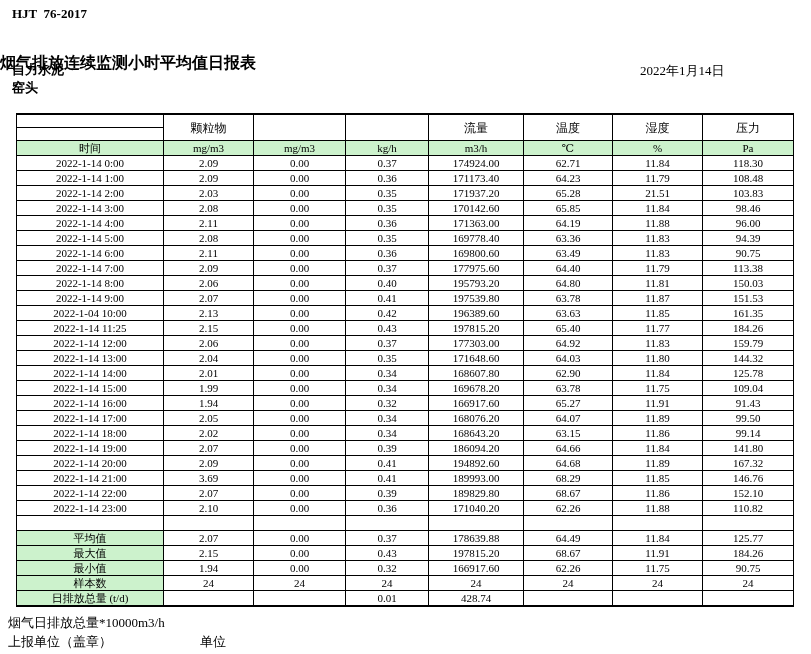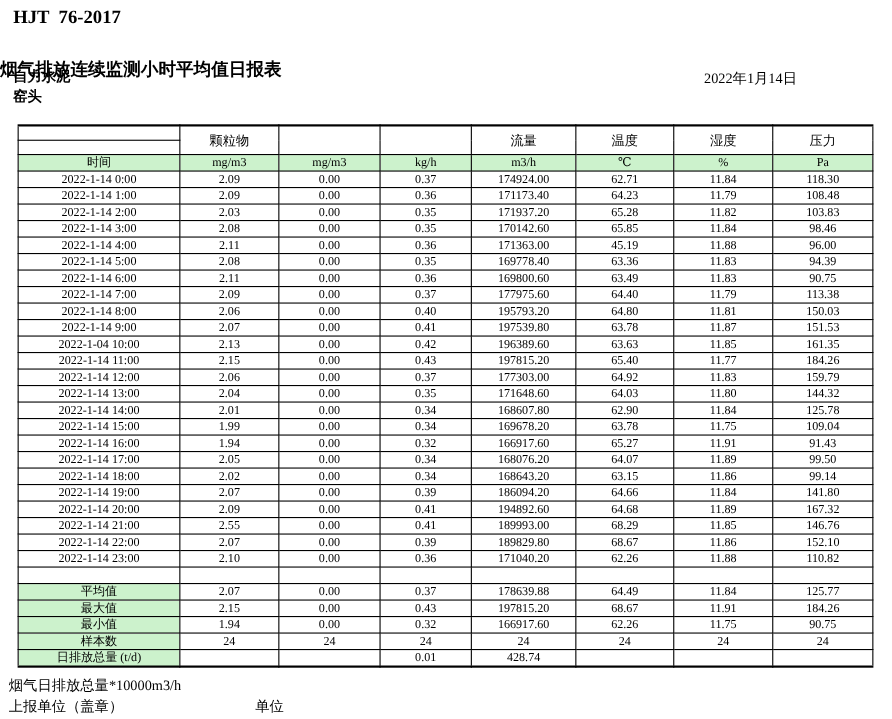--- a/index.html
+++ b/index.html
@@ -1,38 +1,38 @@
 <!DOCTYPE html>
 <html><head>
 <meta charset="utf-8">
 <style>
   html,body{margin:0;padding:0;}
   body{
     width:811px;height:654px;background:#ffffff;position:relative;
     font-family:"Liberation Serif","DejaVu Serif",serif;color:#000;
   }
-  .doc-code{position:absolute;left:12px;top:6px;font-size:17px;font-weight:bold;white-space:pre;}
+  .doc-code{position:absolute;left:12px;top:6px;font-size:13px;font-weight:bold;white-space:pre;}
   .title{position:absolute;left:0;top:25px;width:790px;text-align:left;font-size:16px;font-weight:bold;margin-top:28px;}
   .company{position:absolute;left:12px;top:61px;font-size:13px;font-weight:bold;}
   .station{position:absolute;left:12px;top:79px;font-size:13px;font-weight:bold;text-align:center;}
   .report-date{position:absolute;left:640px;top:62px;font-size:13px;}
   table.report{
     position:absolute;left:16px;top:113px;border-collapse:collapse;table-layout:fixed;
     border-top:2px solid #000;border-bottom:2px solid #000;
   }
   table.report td{
     border:1px solid #000;padding:0;text-align:center;vertical-align:middle;
     font-size:11px;height:14px;line-height:14px;overflow:hidden;white-space:nowrap;
   }
   tr.gh td{height:12px;line-height:12px;font-size:12px;}
   tr.unit-row td{font-size:11px;}
   .green{background:#ccf2cc;}
   .note1{position:absolute;left:8px;top:614px;font-size:13px;}
   .note2{position:absolute;left:8px;top:633px;font-size:13px;}
-  .note3{position:absolute;left:200px;top:633px;font-size:13px;margin-left:32px;}
+  .note3{position:absolute;left:200px;top:633px;font-size:13px;}
 </style>
 </head>
 <body>
 
 <div class="doc-code">HJT  76-2017</div>
 <div class="title">烟气排放连续监测小时平均值日报表</div>
 <div class="company">自力水泥</div>
 <div class="station">窑头</div>
 <div class="report-date">2022年1月14日</div>
 
@@ -93,40 +93,40 @@
         <td>11.79</td>
         <td>108.48</td>
       </tr>
       <tr>
         <td>2022-1-14 2:00</td>
         <td>2.03</td>
         <td>0.00</td>
         <td>0.35</td>
         <td>171937.20</td>
         <td>65.28</td>
-        <td>11.82</td>
+        <td>21.51</td>
         <td>103.83</td>
       </tr>
       <tr>
         <td>2022-1-14 3:00</td>
         <td>2.08</td>
         <td>0.00</td>
         <td>0.35</td>
         <td>170142.60</td>
         <td>65.85</td>
         <td>11.84</td>
         <td>98.46</td>
       </tr>
       <tr>
         <td>2022-1-14 4:00</td>
         <td>2.11</td>
         <td>0.00</td>
         <td>0.36</td>
         <td>171363.00</td>
-        <td>45.19</td>
+        <td>64.19</td>
         <td>11.88</td>
         <td>96.00</td>
       </tr>
       <tr>
         <td>2022-1-14 5:00</td>
         <td>2.08</td>
         <td>0.00</td>
         <td>0.35</td>
         <td>169778.40</td>
         <td>63.36</td>
@@ -177,21 +177,21 @@
         <td>2022-1-04 10:00</td>
         <td>2.13</td>
         <td>0.00</td>
         <td>0.42</td>
         <td>196389.60</td>
         <td>63.63</td>
         <td>11.85</td>
         <td>161.35</td>
       </tr>
       <tr>
-        <td>2022-1-14 11:00</td>
+        <td>2022-1-14 11:25</td>
         <td>2.15</td>
         <td>0.00</td>
         <td>0.43</td>
         <td>197815.20</td>
         <td>65.40</td>
         <td>11.77</td>
         <td>184.26</td>
       </tr>
       <tr>
         <td>2022-1-14 12:00</td>
@@ -278,21 +278,21 @@
         <td>2.09</td>
         <td>0.00</td>
         <td>0.41</td>
         <td>194892.60</td>
         <td>64.68</td>
         <td>11.89</td>
         <td>167.32</td>
       </tr>
       <tr>
         <td>2022-1-14 21:00</td>
-        <td>2.55</td>
+        <td>3.69</td>
         <td>0.00</td>
         <td>0.41</td>
         <td>189993.00</td>
         <td>68.29</td>
         <td>11.85</td>
         <td>146.76</td>
       </tr>
       <tr>
         <td>2022-1-14 22:00</td>
         <td>2.07</td>

